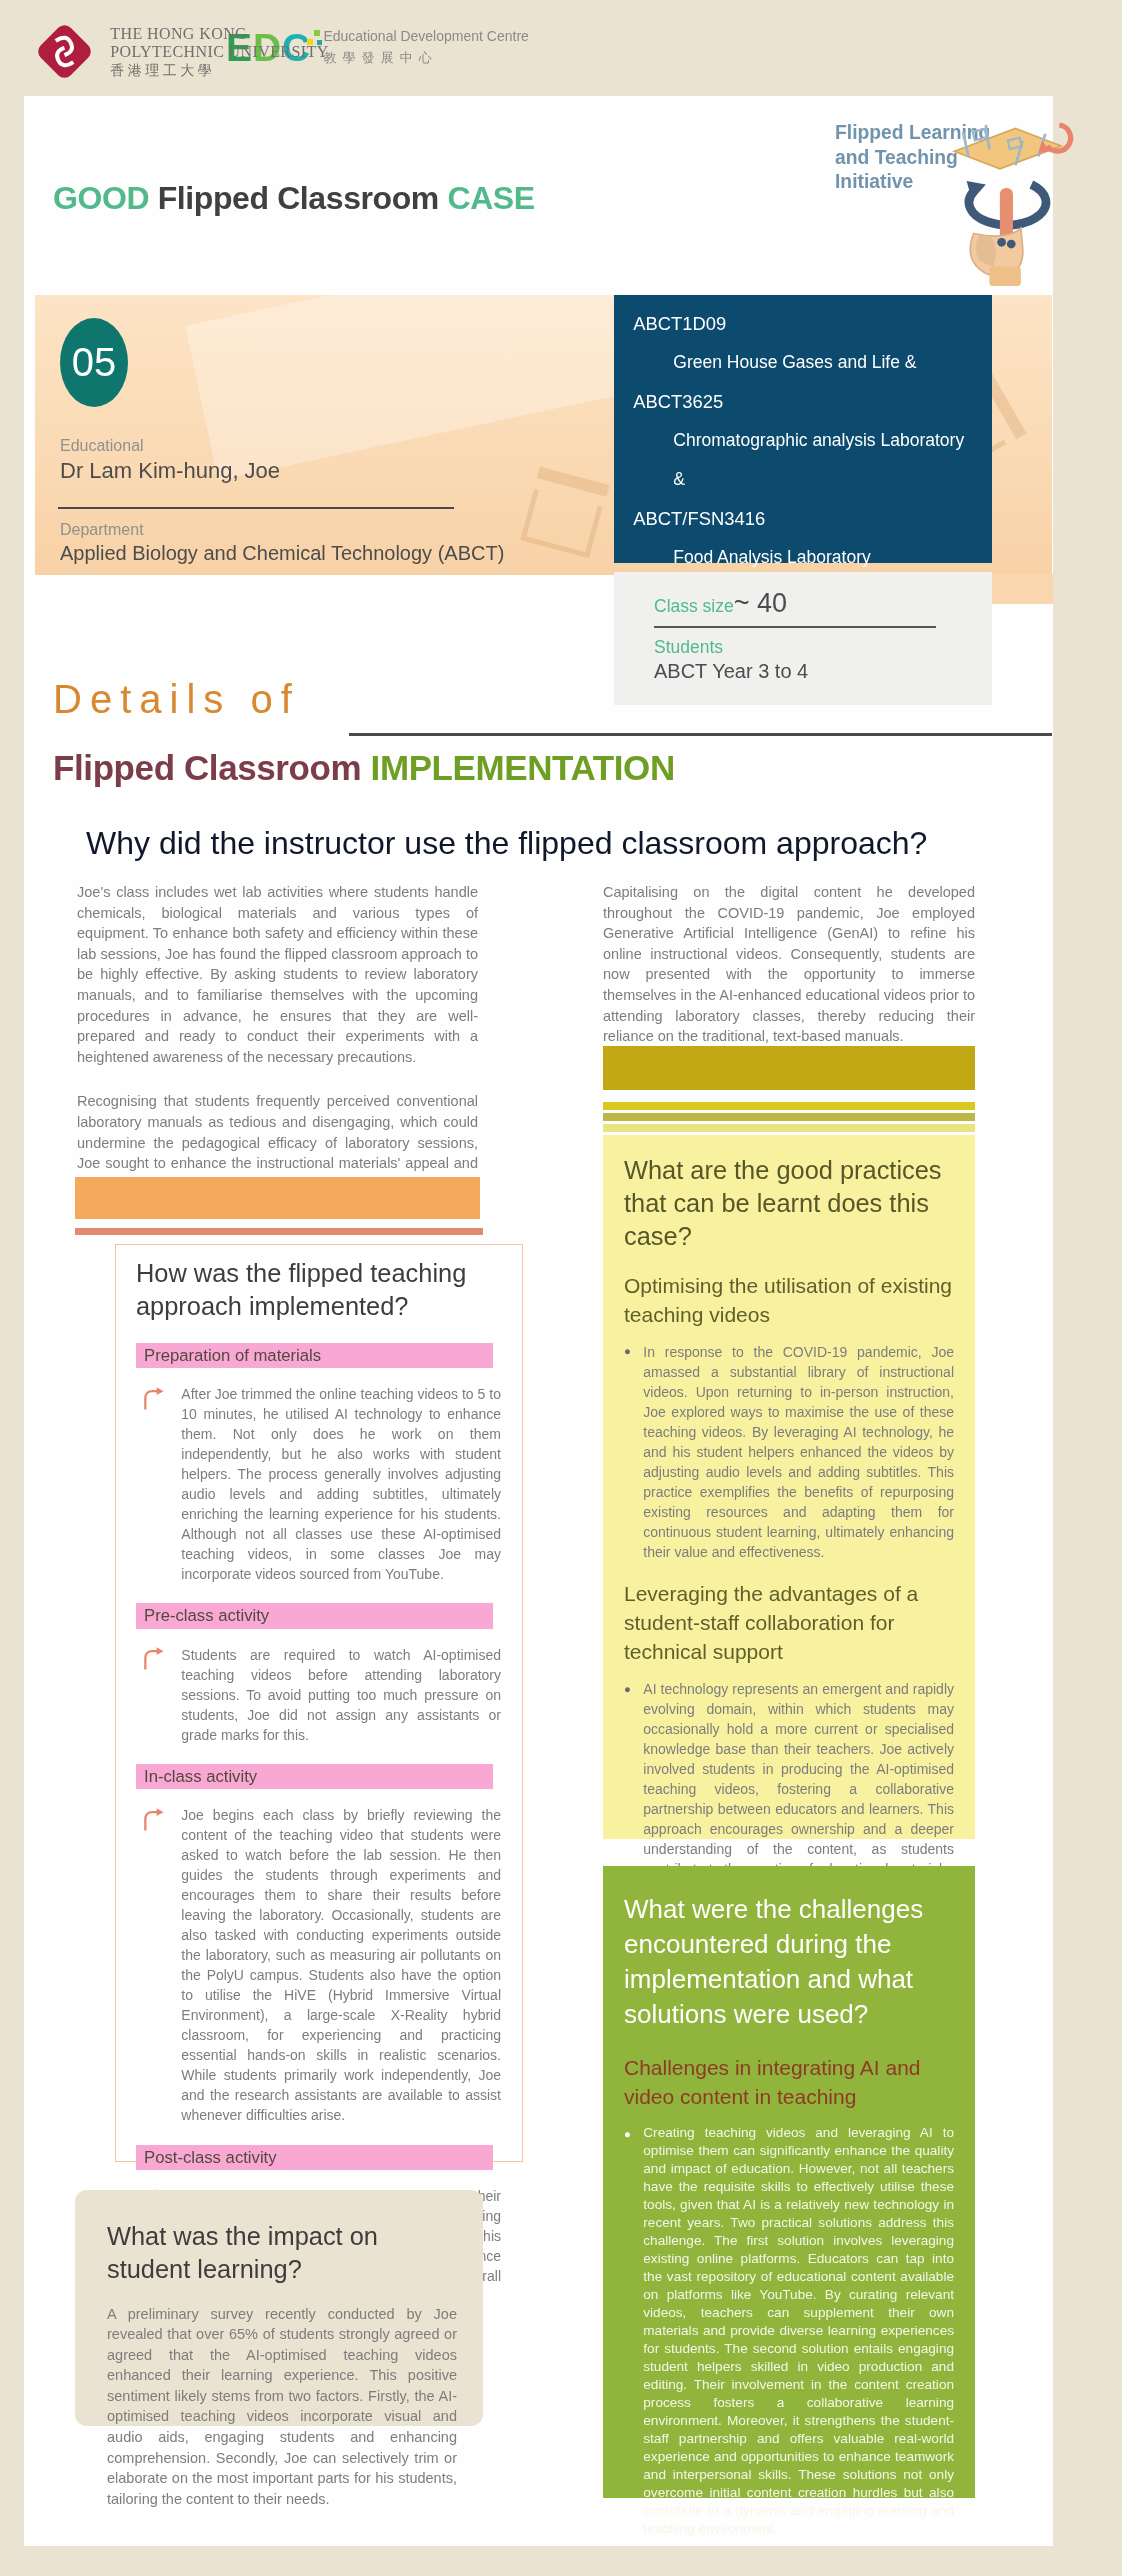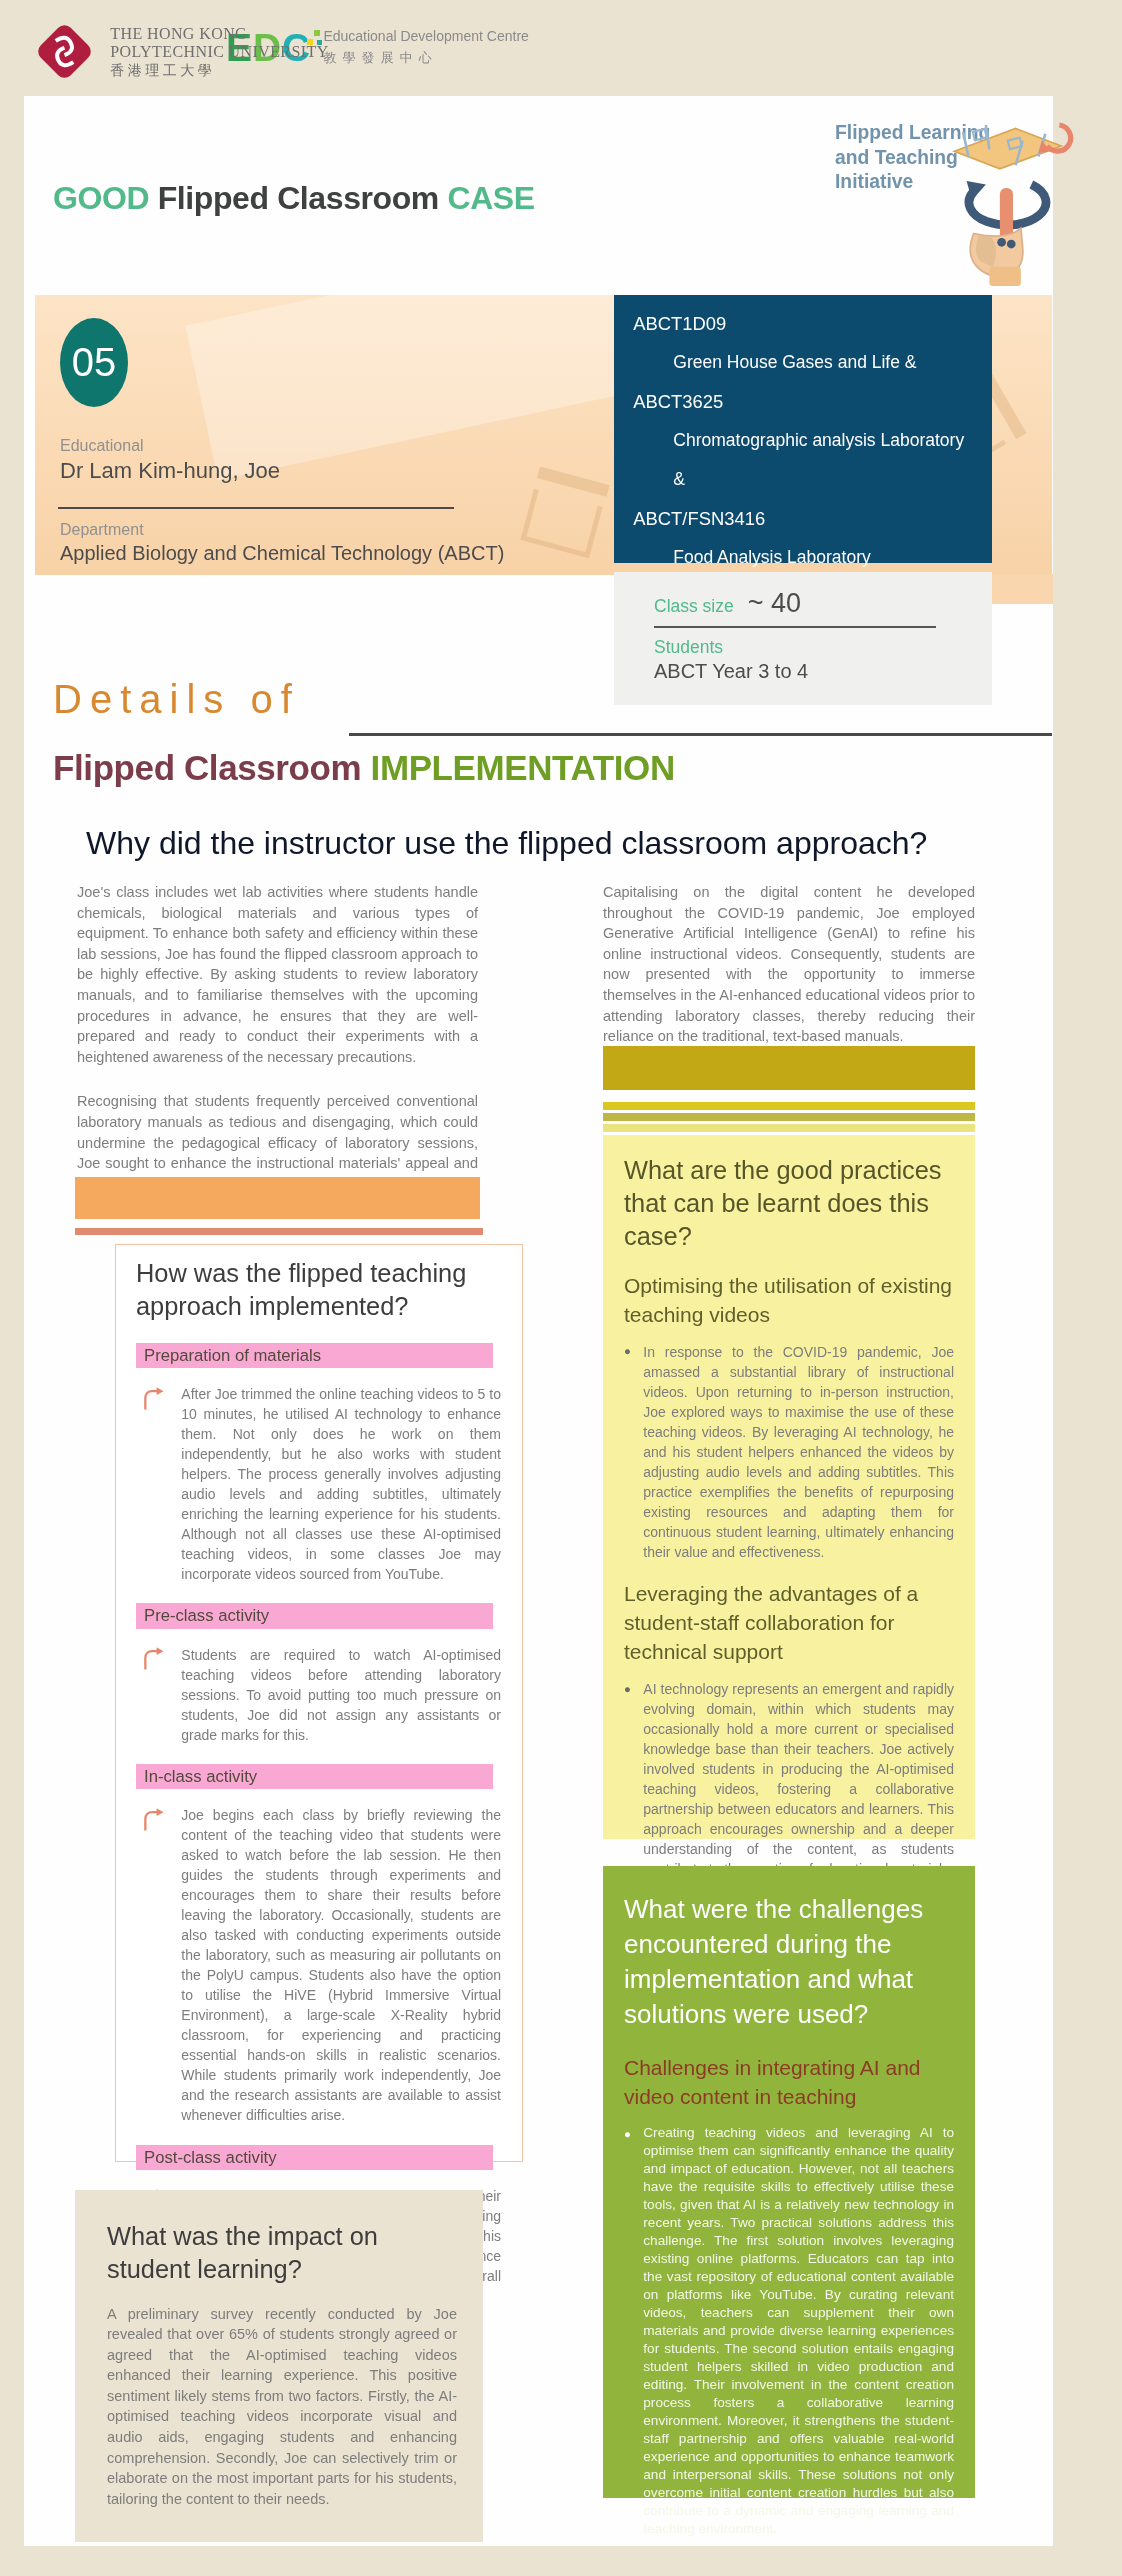--- a/index.html
+++ b/index.html
@@ -43,21 +43,21 @@
   .instr-name{left:60px;top:458px;font-size:22px;color:#4c4c4c;}
   .hr1{left:58px;top:507px;width:396px;height:1.8px;background:#4a4a4a;}
   .dept-label{left:60px;top:521px;}
   .dept-name{left:60px;top:542px;font-size:20px;color:#4c4c4c;}
 
   .course-box{left:614px;top:295px;width:378px;height:268px;background:#0c4a6e;color:#fff;box-sizing:border-box;padding:8.8px 16px 0 19.3px;}
   .course-code{font-size:18.4px;line-height:39px;}
   .course-name{font-size:17.5px;line-height:39px;padding-left:40px;}
 
   .stats-box{left:614px;top:572px;width:378px;height:133px;background:#f0f1ef;box-sizing:border-box;padding:16px 0 0 40px;}
-  .stat-row{display:flex;align-items:baseline;gap:14px;}
+  .stat-row{display:flex;align-items:baseline;}
   .stat-lbl{font-size:17.5px;color:#52b98b;}
   .class-size-val{font-size:27px;color:#4c4c4c;}
   .stats-hr{width:282px;height:1.8px;background:#555;margin:7px 0 8.8px 0;}
   .students-val{font-size:20px;color:#4c4c4c;margin-top:2.6px;}
 
   
   .details-1{left:53px;top:677px;font-size:40px;color:#d8892f;letter-spacing:8px;}
   .details-rule{left:349px;top:733px;width:703px;height:2.6px;background:#4a4a4a;}
   .details-2{left:53px;top:748px;font-size:35px;font-weight:bold;letter-spacing:-0.4px;}
   .maroon{color:#7c3d4a;}
@@ -99,21 +99,21 @@
   .orange-block{left:75px;top:1177px;width:405px;height:42px;background:#f4a95f;}
   .salmon-bar{left:75px;top:1228px;width:408px;height:7px;background:#e08a6f;}
   .how-box{left:75px;top:1244px;width:408px;height:918px;background:#fff;border:1.8px solid #f5c3a4;box-sizing:border-box;padding:12.3px 21px 0 20px;margin-left:40px;}
   .how-box .box-h{color:#3d3d3d;width:342px;}
   .banner{width:357px;height:25.4px;background:#f9a8d4;color:#53493b;font-size:16.7px;line-height:25.4px;padding-left:8px;box-sizing:border-box;margin-top:19.3px;}
   .arrow-item{display:flex;margin-top:16px;}
   .arrow-ic{width:40px;flex:none;padding:1.8px 0 0 5.3px;}
   .arrow-txt{flex:1;font-size:14px;line-height:20px;color:#7d7d7d;text-align:justify;}
 
   
-  .impact-box{left:75px;top:2190px;width:408px;height:352px;background:#ebe3d1;box-sizing:border-box;padding:30px 26px 0 32px;}
+  .impact-box{left:75px;top:2190px;width:408px;height:236px;background:#ebe3d1;box-sizing:border-box;padding:30px 26px 0 32px;border-radius:12px;}
   .impact-box .box-h{color:#3d3d3d;}
   .impact-box p{margin:17.5px 0 0 0;}
 </style>
 </head>
 <body>
 
 <div id="page">
 
   <div class="card abs" style="left:24px;top:96px;"></div>
 

